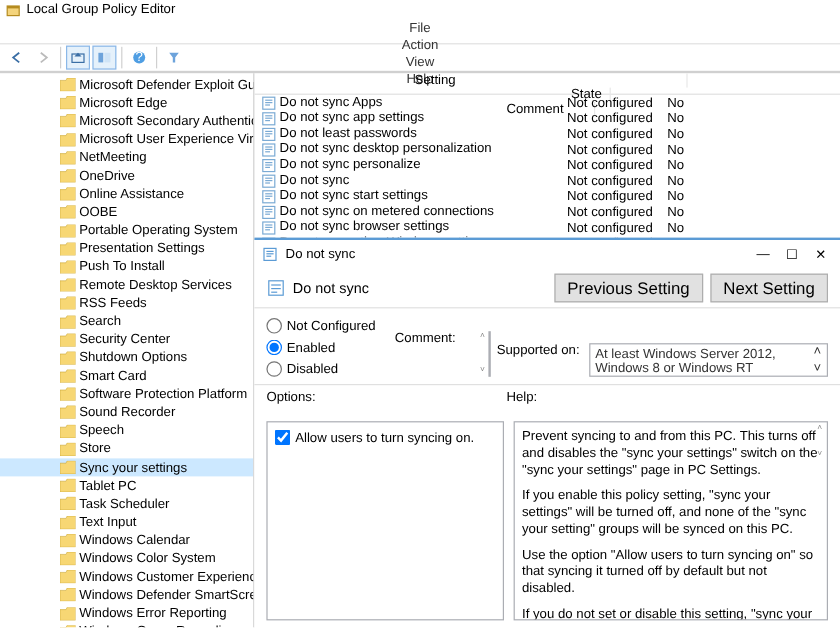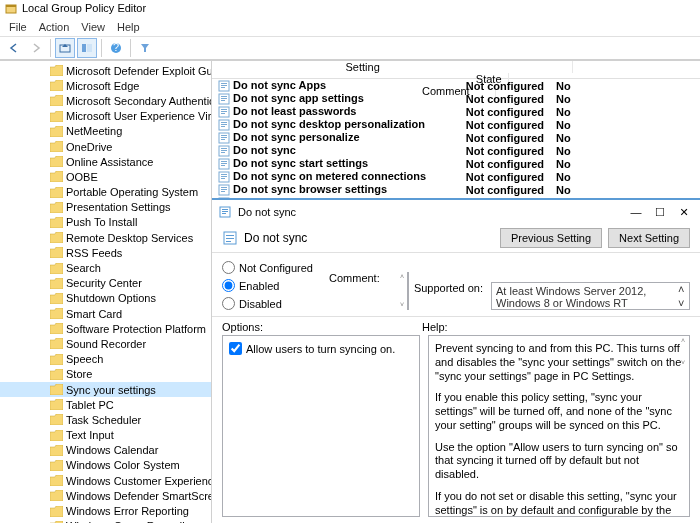--- a/index.html
+++ b/index.html
@@ -1,59 +1,59 @@
 <!DOCTYPE html>
 <html><head>
 <meta charset="utf-8">
 <style>
 * { box-sizing: border-box; margin: 0; padding: 0; font-family: "Segoe UI", Tahoma, sans-serif; font-size: 11px; }
 body { background: #fff; width: 700px; height: 523px; overflow: hidden; color: #000; }
 .titlebar { height: 18px; display: flex; align-items: flex-start; padding: 2px 4px; gap: 4px; }
 .titlebar .icon { width: 14px; height: 14px; }
-.menubar { height: 18px; display: flex; align-items: center; padding: 0 4px; gap: 2px; }
+.menubar { height: 18px; display: flex; align-items: center; padding: 0 4px; gap: 2px; flex-direction: column; }
 .menubar span { padding: 0 5px; color: #333; }
 .toolbar { height: 24px; display: flex; align-items: center; padding: 0 4px; gap: 2px; border-top: 1px solid #e0e0e0; border-bottom: 1px solid #d0d0d0; }
 .tbtn { width: 20px; height: 20px; display: flex; align-items: center; justify-content: center; border: 1px solid transparent; }
 .tbtn.box { border: 1px solid #8bb8e8; background: #e5f1fb; }
 .tsep { width: 1px; height: 18px; background: #d0d0d0; margin: 0 2px; }
 .main { display: flex; height: calc(523px - 60px); border-top: 1px solid #d0d0d0; }
 .tree { width: 212px; overflow: hidden; border-right: 1px solid #d0d0d0; padding: 2px 0 0 0; }
 .tree-row { display: flex; align-items: center; height: 15.2px; padding-left: 50px; white-space: nowrap; gap: 3px; }
 .tree-row.sel { background: #cce8ff; }
 .folder-icon { width: 13px; height: 11px; flex: 0 0 13px; }
 .right { flex: 1; position: relative; display: flex; flex-direction: column; }
 .listview { height: 137px; overflow: hidden; }
 .lvhead { display: flex; border-bottom: 1px solid #e0e0e0; height: 18px; align-items: center; flex-direction: column; }
 .lvhead div { padding: 0 6px; border-right: 1px solid #e8e8e8; }
-.lvrow { display: flex; height: 13px; align-items: center; font-weight: bold; }
+.lvrow { display: flex; height: 13px; align-items: center; }
 .lvrow > div { padding: 0 6px; white-space: nowrap; }
 .cfg-icon { width: 12px; height: 12px; margin-right: 3px; display: inline-block; vertical-align: middle; }
 .col-setting { width: 233px; }
 .col-state { width: 105px; text-align: right; }
 .col-comment { width: 80px; }
 .dialog { position: absolute; left: 0; top: 137px; right: 0; bottom: 0; border-top: 2px solid #5b9bd5; background: #fff; display: flex; flex-direction: column; }
 .dlg-title { height: 24px; display: flex; align-items: center; padding: 0 6px; justify-content: space-between; }
 .dlg-title .left { display: flex; align-items: center; gap: 6px; }
 .win-ctrl { display: flex; gap: 12px; margin-right: 4px; }
 .win-ctrl span { width: 12px; text-align: center; }
 .dlg-head { display: flex; align-items: center; padding: 4px 10px; justify-content: space-between; border-bottom: 1px solid #e0e0e0; }
 .dlg-head .left { display: flex; align-items: center; gap: 6px; }
-.btn { background: #e1e1e1; border: 1px solid #adadad; padding: 3px 10px; font-size: 11px; }
+.btn { background: #e1e1e1; border: 1px solid #adadad; padding: 3px 10px; font-size: 14px; }
 .cfg-body { display: flex; padding: 6px 10px; gap: 12px; border-bottom: 1px solid #e0e0e0; }
 .radios { width: 95px; display: flex; flex-direction: column; gap: 5px; padding-top: 2px; }
 .radios label { display: flex; align-items: center; gap: 4px; }
 .comment-area { flex: 1; display: flex; flex-direction: row; gap: 4px; align-items: flex-end; }
 .textarea-like { border: 1px solid #abadb3; height: 38px; background: #fff; position: relative; }
 .textarea-like .sc { position: absolute; right: 1px; width: 10px; display: flex; flex-direction: column; justify-content: space-between; height: 100%; }
 .textarea-like .sc span { font-size: 7px; color: #888; text-align: center; line-height: 8px; }
 .supported { border: 1px solid #abadb3; height: 28px; padding: 2px 4px; font-size: 10.5px; color: #333; background: #fff; position: relative; }
 .supported .sc { position: absolute; right: 1px; top: 0; width: 10px; display: flex; flex-direction: column; justify-content: space-between; height: 100%; }
 .opt-help-head { display: flex; padding: 4px 10px 2px 10px; }
 .opt-help-head > div:first-child { width: 200px; }
-.opt-help-body { display: flex; padding: 0 10px 6px 10px; gap: 8px; flex: 1; min-height: 0; }
+.opt-help-body { display: flex; padding: 0 10px 6px 10px; gap: 8px; flex: 1; min-height: 0; margin-top: 12px; }
 .opt-box, .help-box { border: 1px solid #abadb3; background: #fff; padding: 6px; overflow: hidden; }
 .opt-box { width: 198px; }
 .help-box { flex: 1; font-size: 10.5px; position: relative; }
 .help-box p { margin-bottom: 8px; line-height: 1.25; }
 .help-box .sc { position: absolute; right: 1px; top: 1px; width: 10px; display: flex; flex-direction: column; justify-content: space-between; height: 30px; }
 .help-box .sc span { font-size: 7px; color: #888; text-align: center; line-height: 8px; }
 svg { display: block; }
 </style>
 </head>
 <body>

